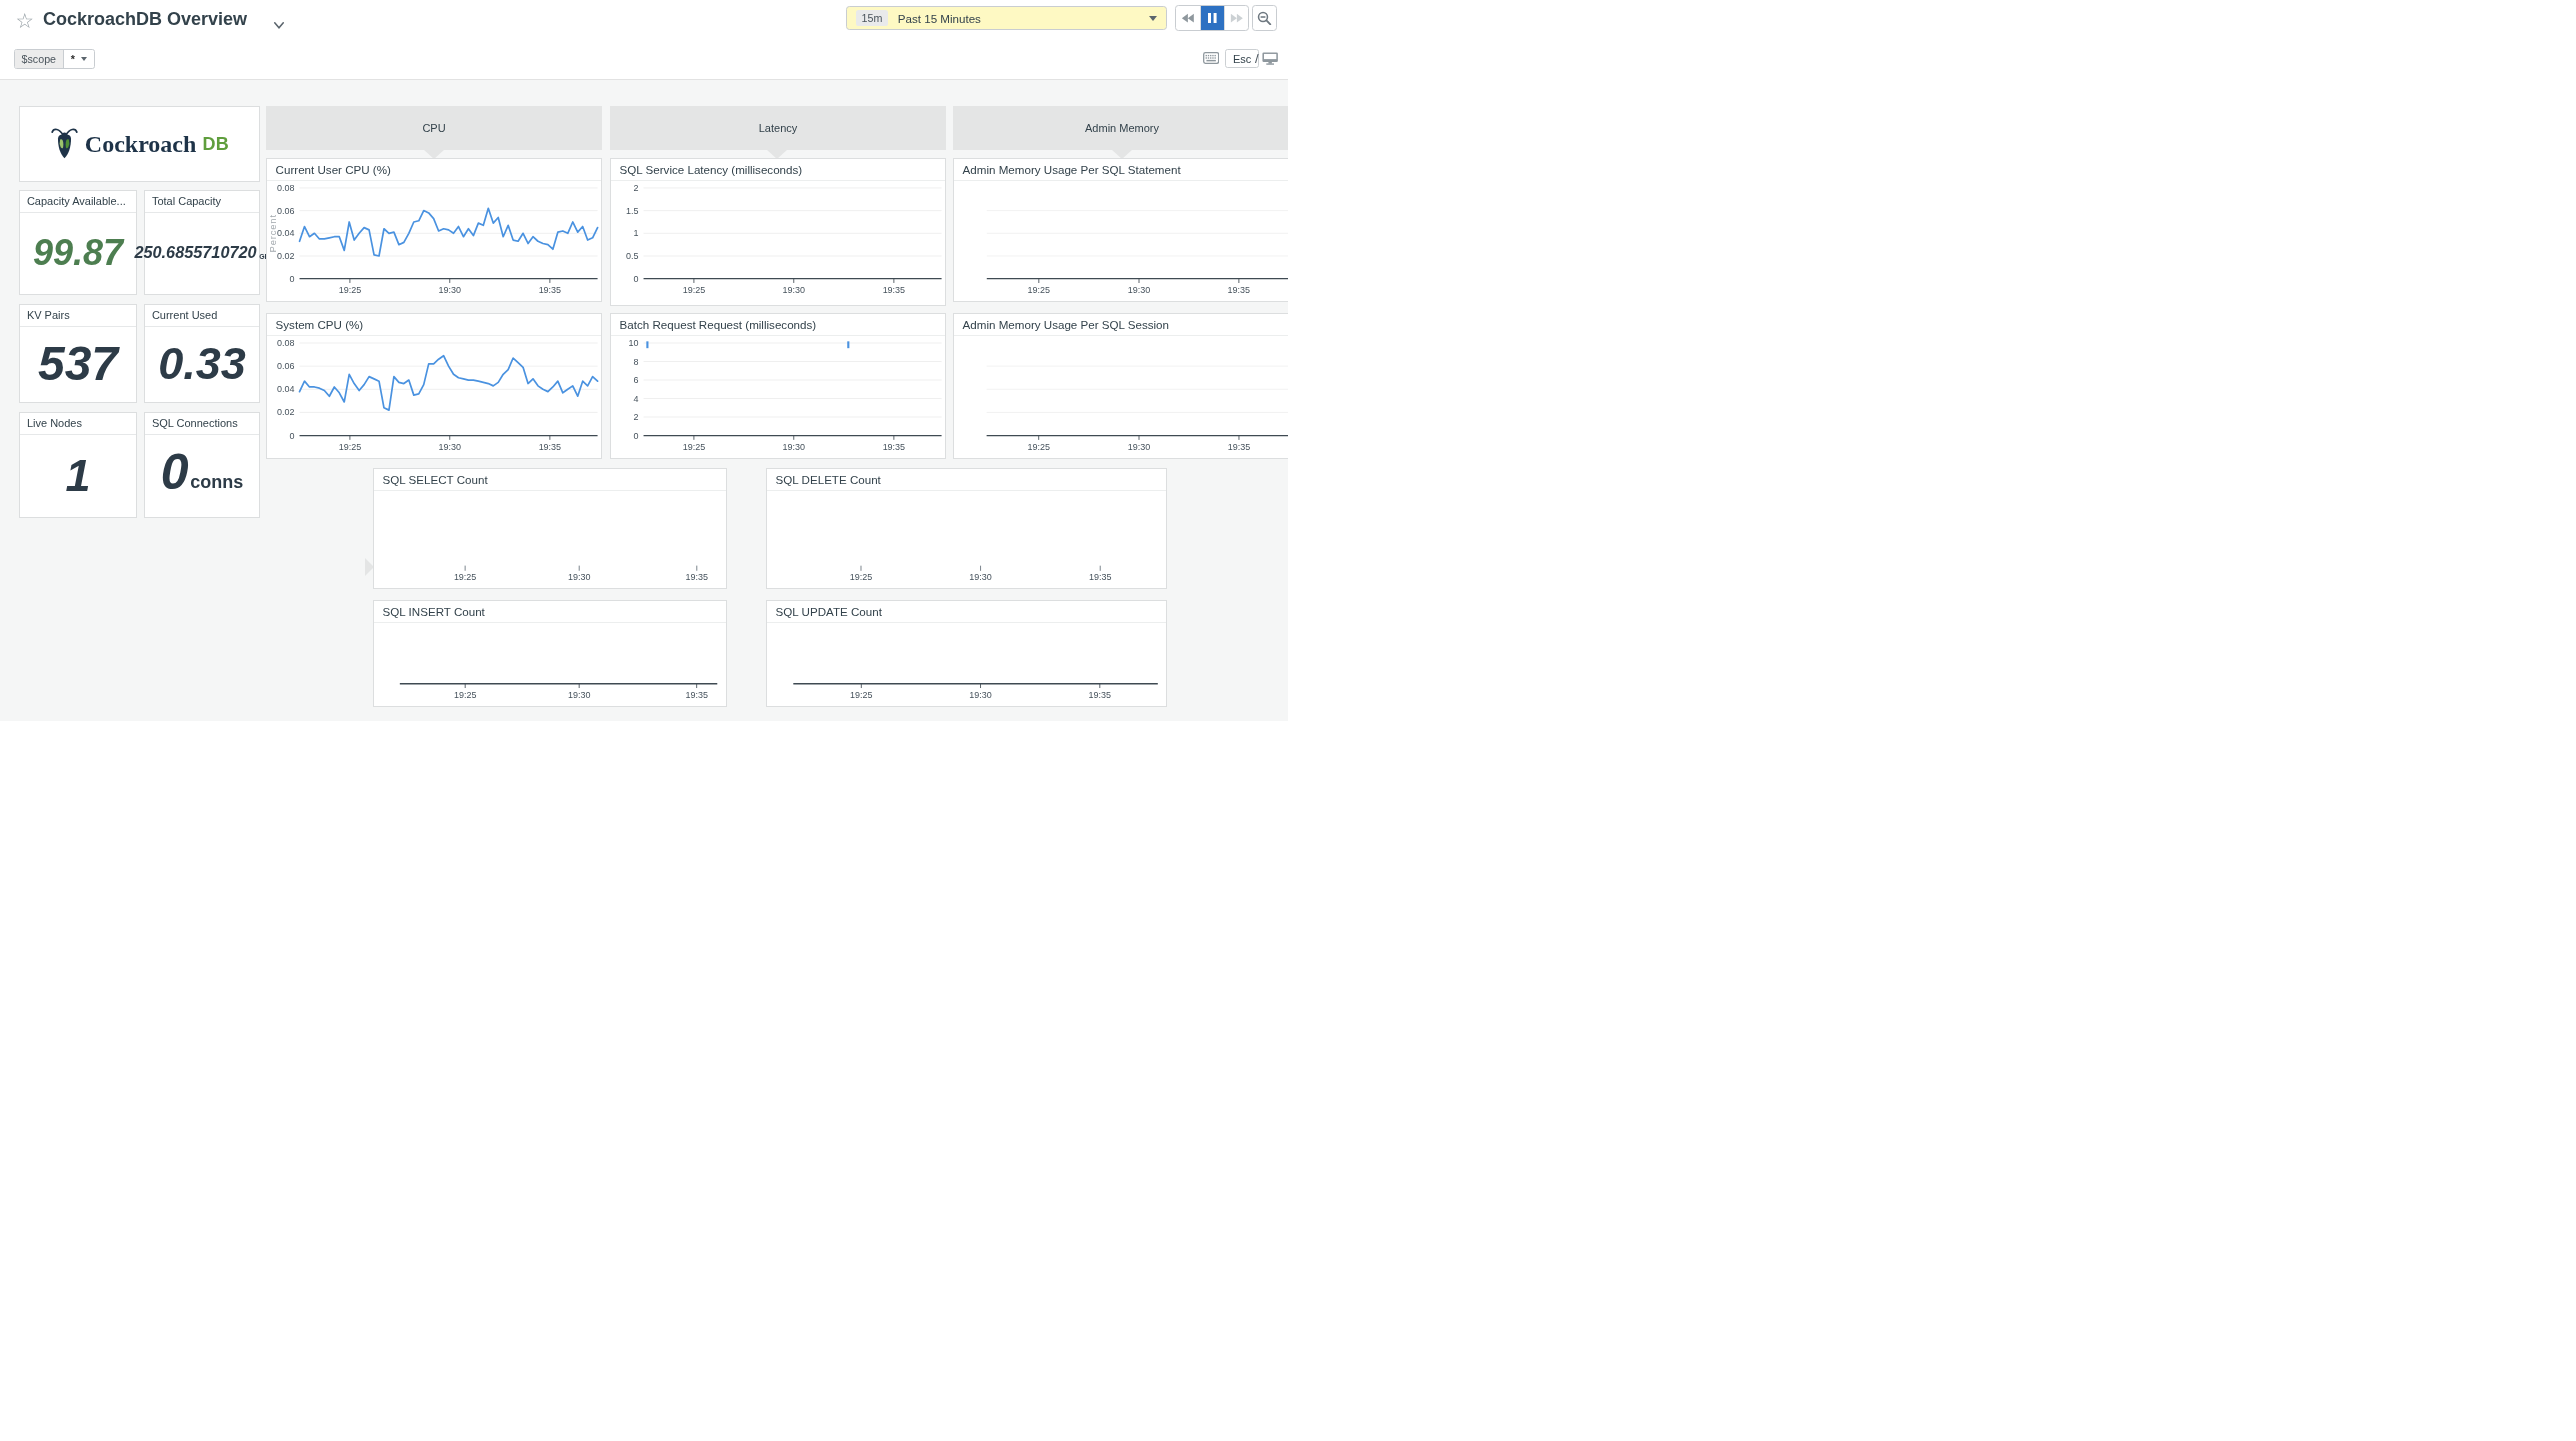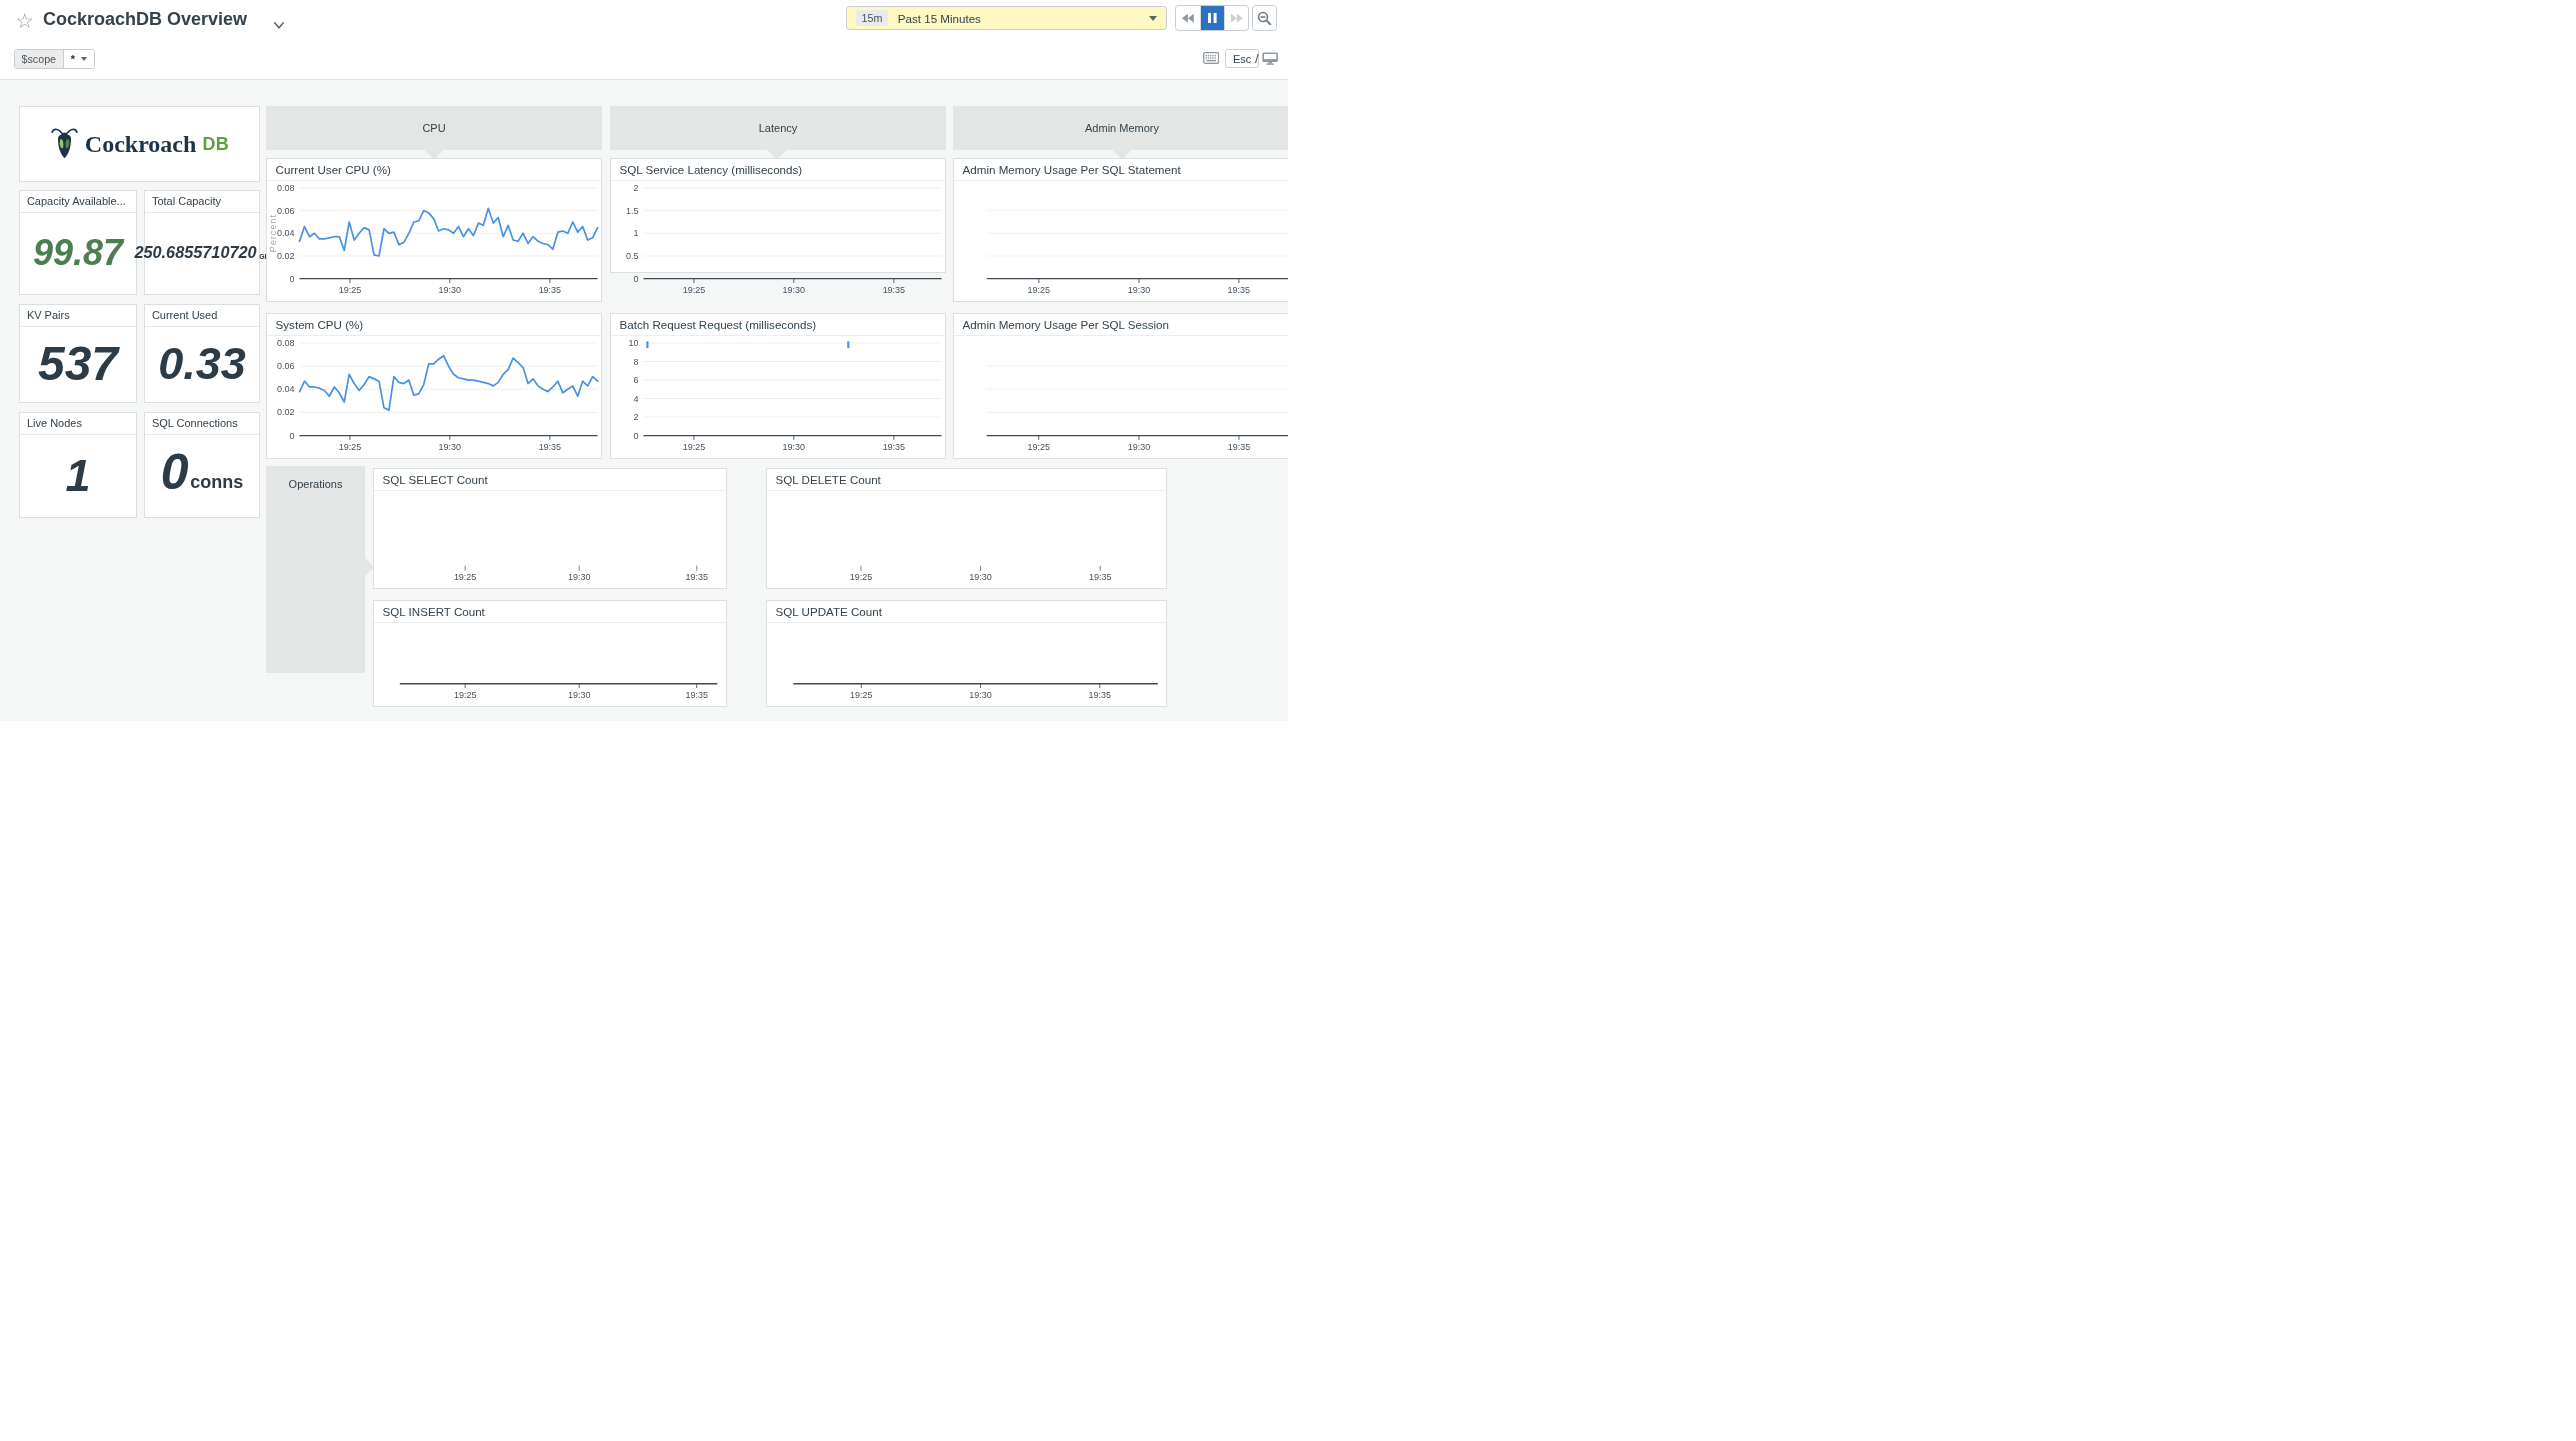--- a/index.html
+++ b/index.html
@@ -264,21 +264,21 @@
           <line x1="96.8" y1="116" x2="96.8" y2="121" stroke="#3f4a52" stroke-width="1"></line>
           <text x="96.8" y="133" text-anchor="middle" font-size="10.5" fill="#46525c">19:25</text>
           <line x1="213.4" y1="116" x2="213.4" y2="121" stroke="#3f4a52" stroke-width="1"></line>
           <text x="213.4" y="133" text-anchor="middle" font-size="10.5" fill="#46525c">19:30</text>
           <line x1="330.3" y1="116" x2="330.3" y2="121" stroke="#3f4a52" stroke-width="1"></line>
           <text x="330.3" y="133" text-anchor="middle" font-size="10.5" fill="#46525c">19:35</text>
           <polyline points="38.0,64.7 43.8,52.5 49.6,59.3 55.4,59.3 61.2,60.7 67.0,63.4 72.8,70.1 78.6,59.3 84.4,66.1 90.2,76.8 96.0,44.5 101.8,55.3 107.6,63.4 113.4,56.6 119.2,47.2 125.0,49.8 130.8,52.5 136.6,83.6 142.4,86.3 148.2,47.2 154.0,53.9 159.8,55.3 165.6,51.2 171.4,68.8 177.2,67.4 183.0,56.6 188.8,32.3 194.6,32.3 200.4,26.9 206.2,22.8 212.0,35.0 217.8,44.5 223.6,48.5 229.4,49.8 235.2,51.2 241.0,51.2 246.8,52.5 252.6,53.9 258.4,55.3 264.2,58.0 270.0,53.9 275.8,44.5 281.6,39.0 287.4,25.5 293.2,31.0 299.0,36.4 304.8,55.3 310.6,49.8 316.4,58.0 322.2,62.0 328.0,64.7 333.8,59.3 339.6,52.5 345.4,66.1 351.2,62.0 357.0,58.0 362.8,70.1 368.6,52.5 374.4,58.0 380.2,47.2 386.0,52.5" fill="none" stroke="#4a92e0" stroke-width="2" stroke-linejoin="round" stroke-linecap="round"></polyline>
         </svg></div>
   </div>
 
-  <div class="chart-card" style="left:610px; top:158px; width:336px; height:115px;">
+  <div class="chart-card" style="left:610px; top:158px; width:336px; height:148px;">
     <div class="chart-title">SQL Service Latency (milliseconds)</div>
     <div class="plot"><svg width="334" height="120" font-family="Liberation Sans, sans-serif" viewBox="0 0 390 140">
           <text x="32" y="117.5" text-anchor="end" font-size="10.5" fill="#46525c">0</text>
           <line x1="38" y1="87.5" x2="386" y2="87.5" stroke="#ececec" stroke-width="1"></line>
           <text x="32" y="91.0" text-anchor="end" font-size="10.5" fill="#46525c">0.5</text>
           <line x1="38" y1="61.0" x2="386" y2="61.0" stroke="#ececec" stroke-width="1"></line>
           <text x="32" y="64.5" text-anchor="end" font-size="10.5" fill="#46525c">1</text>
           <line x1="38" y1="34.5" x2="386" y2="34.5" stroke="#ececec" stroke-width="1"></line>
           <text x="32" y="38.0" text-anchor="end" font-size="10.5" fill="#46525c">1.5</text>
           <line x1="38" y1="8.0" x2="386" y2="8.0" stroke="#ececec" stroke-width="1"></line>
@@ -342,23 +342,20 @@
           <line x1="38" y1="116" x2="454" y2="116" stroke="#3f4a52" stroke-width="1.5"></line>
           <line x1="98.7" y1="116" x2="98.7" y2="121" stroke="#3f4a52" stroke-width="1"></line>
           <text x="98.7" y="133" text-anchor="middle" font-size="10.5" fill="#46525c">19:25</text>
           <line x1="215.6" y1="116" x2="215.6" y2="121" stroke="#3f4a52" stroke-width="1"></line>
           <text x="215.6" y="133" text-anchor="middle" font-size="10.5" fill="#46525c">19:30</text>
           <line x1="332.1" y1="116" x2="332.1" y2="121" stroke="#3f4a52" stroke-width="1"></line>
           <text x="332.1" y="133" text-anchor="middle" font-size="10.5" fill="#46525c">19:35</text>
         </svg></div>
   </div>
 
-  <div class="ops-box">
-    <div class="ops-label">Operations</div>
-  </div>
   <div class="ops-notch"></div>
 
   <div class="chart-card" style="left:373px; top:468px; width:354px; height:121px;">
     <div class="chart-title">SQL SELECT Count</div>
     <div class="plot"><svg width="352" height="97" font-family="Liberation Sans, sans-serif" viewBox="0 0 411 113">
           <line x1="106.4" y1="87" x2="106.4" y2="93" stroke="#66707a" stroke-width="1"></line>
           <text x="106.4" y="104" text-anchor="middle" font-size="10.5" fill="#46525c">19:25</text>
           <line x1="239.6" y1="87" x2="239.6" y2="93" stroke="#66707a" stroke-width="1"></line>
           <text x="239.6" y="104" text-anchor="middle" font-size="10.5" fill="#46525c">19:30</text>
           <line x1="376.9" y1="87" x2="376.9" y2="93" stroke="#66707a" stroke-width="1"></line>

